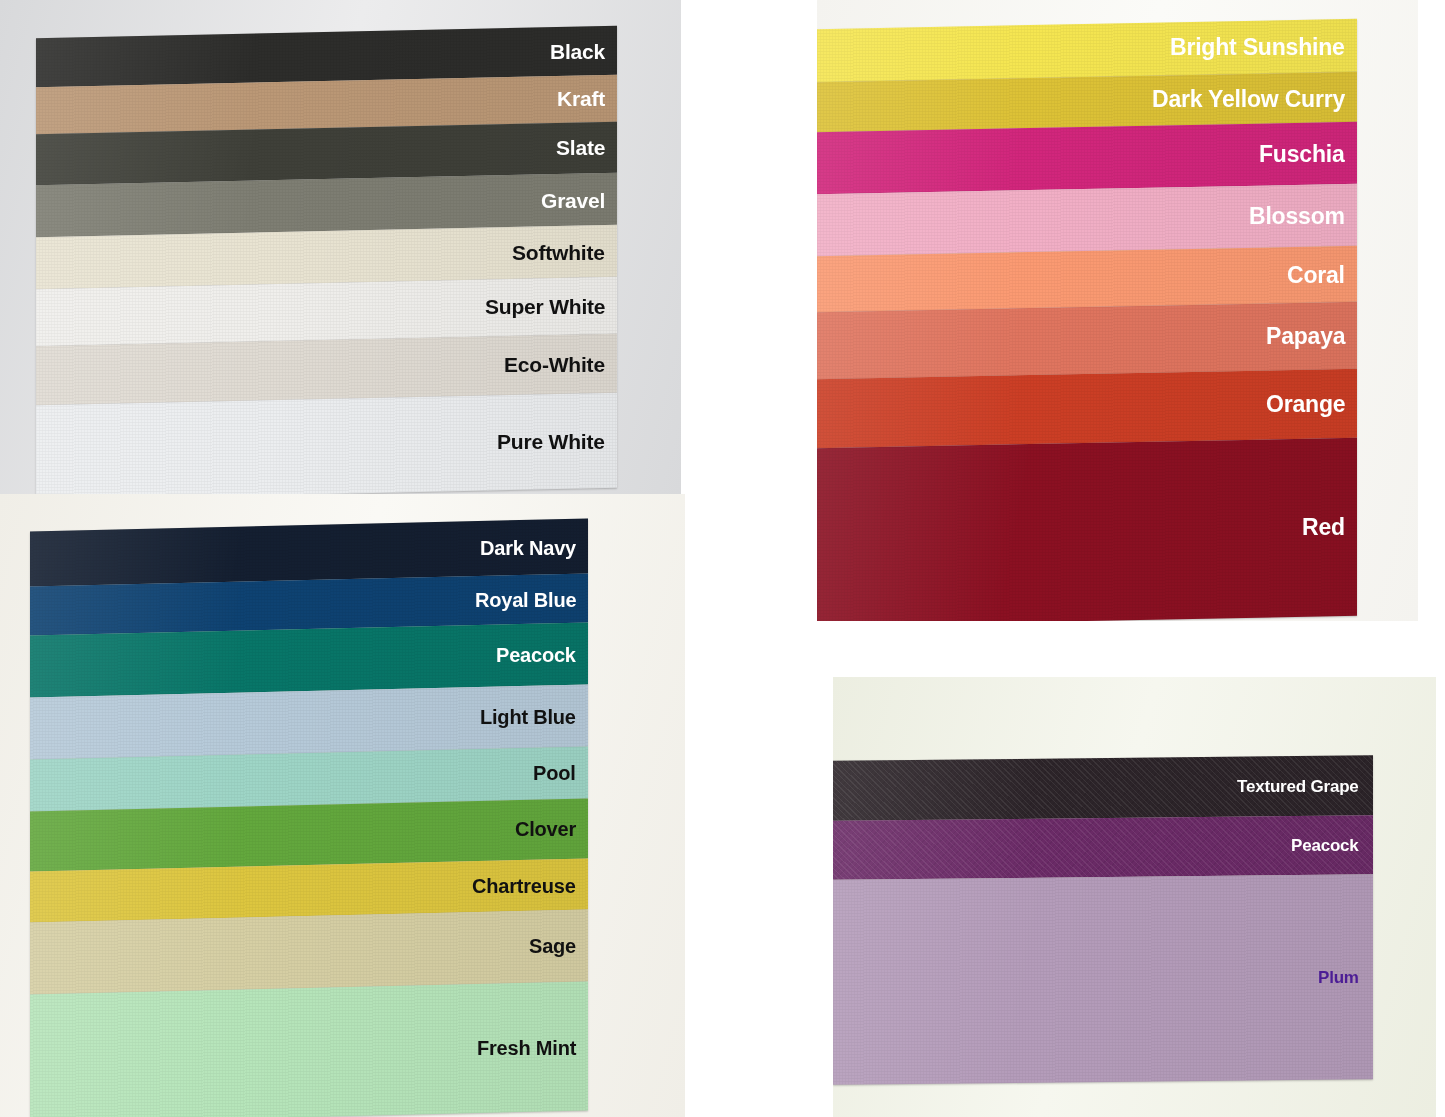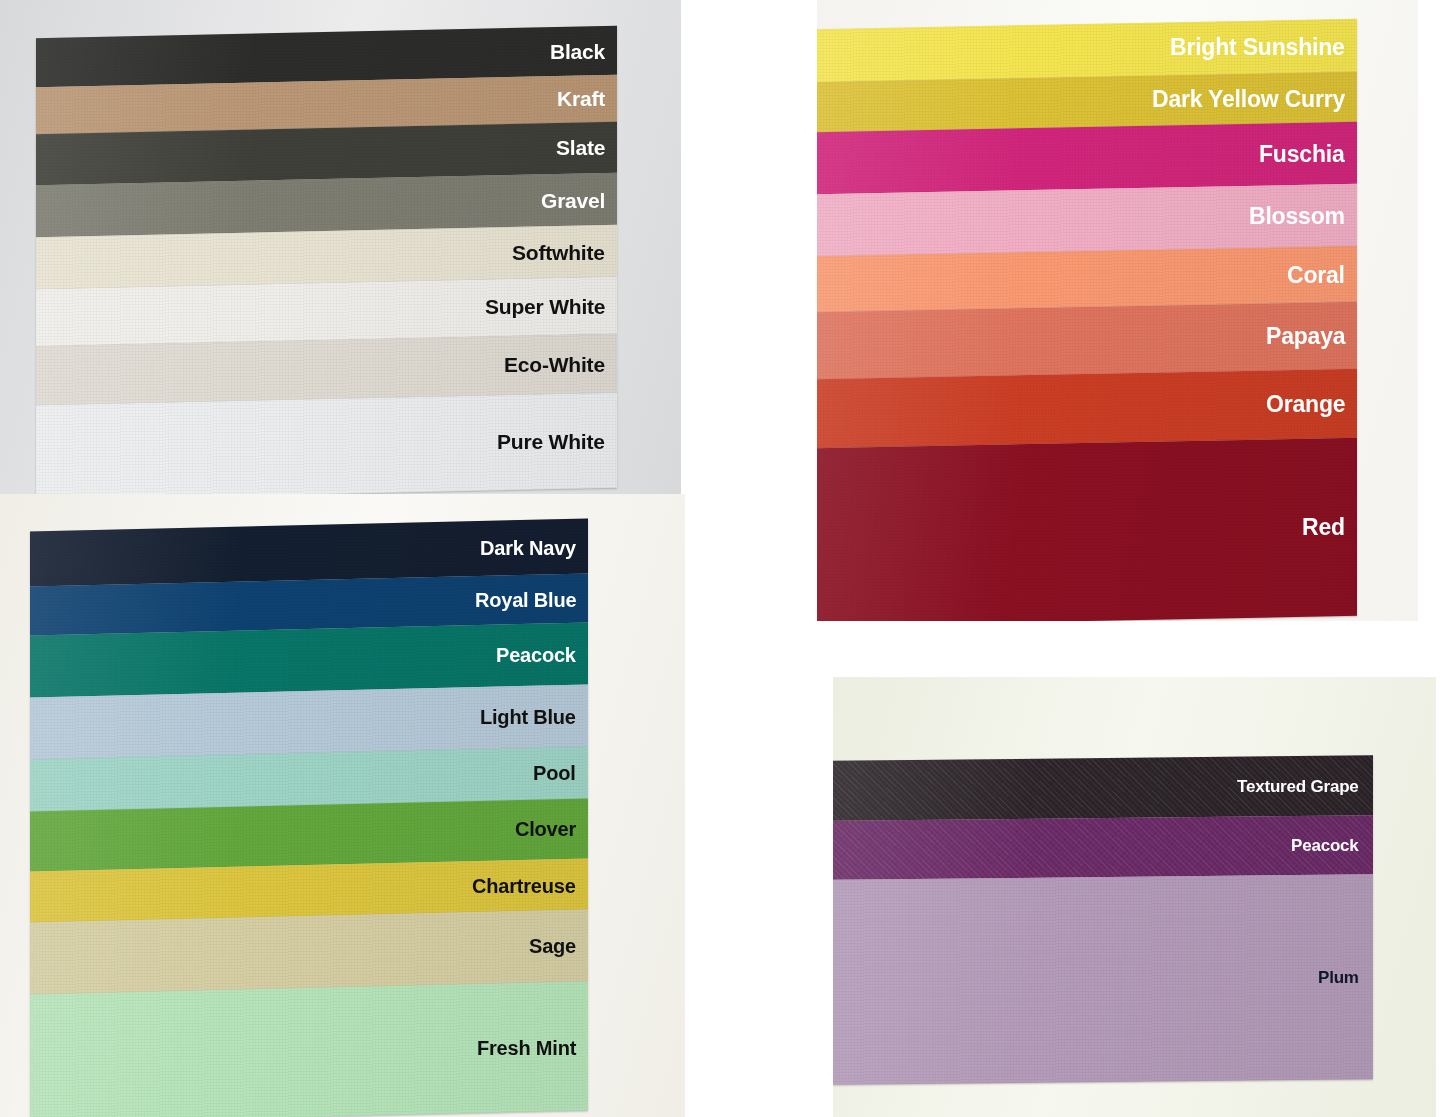--- a/index.html
+++ b/index.html
@@ -218,17 +218,17 @@
           <span class="label" style="color: rgb(255, 255, 255); font-size: 17px; position: relative; z-index: 3; transform: skewY(0.6deg);">Textured Grape</span>
         </div>
         <div class="swatch" style="left: 0px; width: 540px; top: 141px; height: 59px; background: rgb(106, 42, 102); padding-right: 14px; transform: skewY(-0.6deg); z-index: 2; box-shadow: rgba(0, 0, 0, 0.22) 0px 1px 2px;">
           <div class="grain heavy"></div>
           <div class="sheen"></div>
           <span class="label" style="color: rgb(255, 255, 255); font-size: 17px; position: relative; z-index: 3; transform: skewY(0.6deg);">Peacock</span>
         </div>
         <div class="swatch" style="left: 0px; width: 540px; top: 200px; height: 205px; background: rgb(180, 156, 186); padding-right: 14px; transform: skewY(-0.6deg); z-index: 3; box-shadow: rgba(0, 0, 0, 0.22) 0px 1px 2px;">
           <div class="grain"></div>
           <div class="sheen"></div>
-          <span class="label" style="color: #0f172a; font-size: 17px; position: relative; z-index: 3; transform: skewY(0.6deg);">Plum</span>
+          <span class="label" style="color: #4c1d95; font-size: 17px; position: relative; z-index: 3; transform: skewY(0.6deg);">Plum</span>
         </div>
       </div>
     </div>
   </div>
 
 </body></html>

